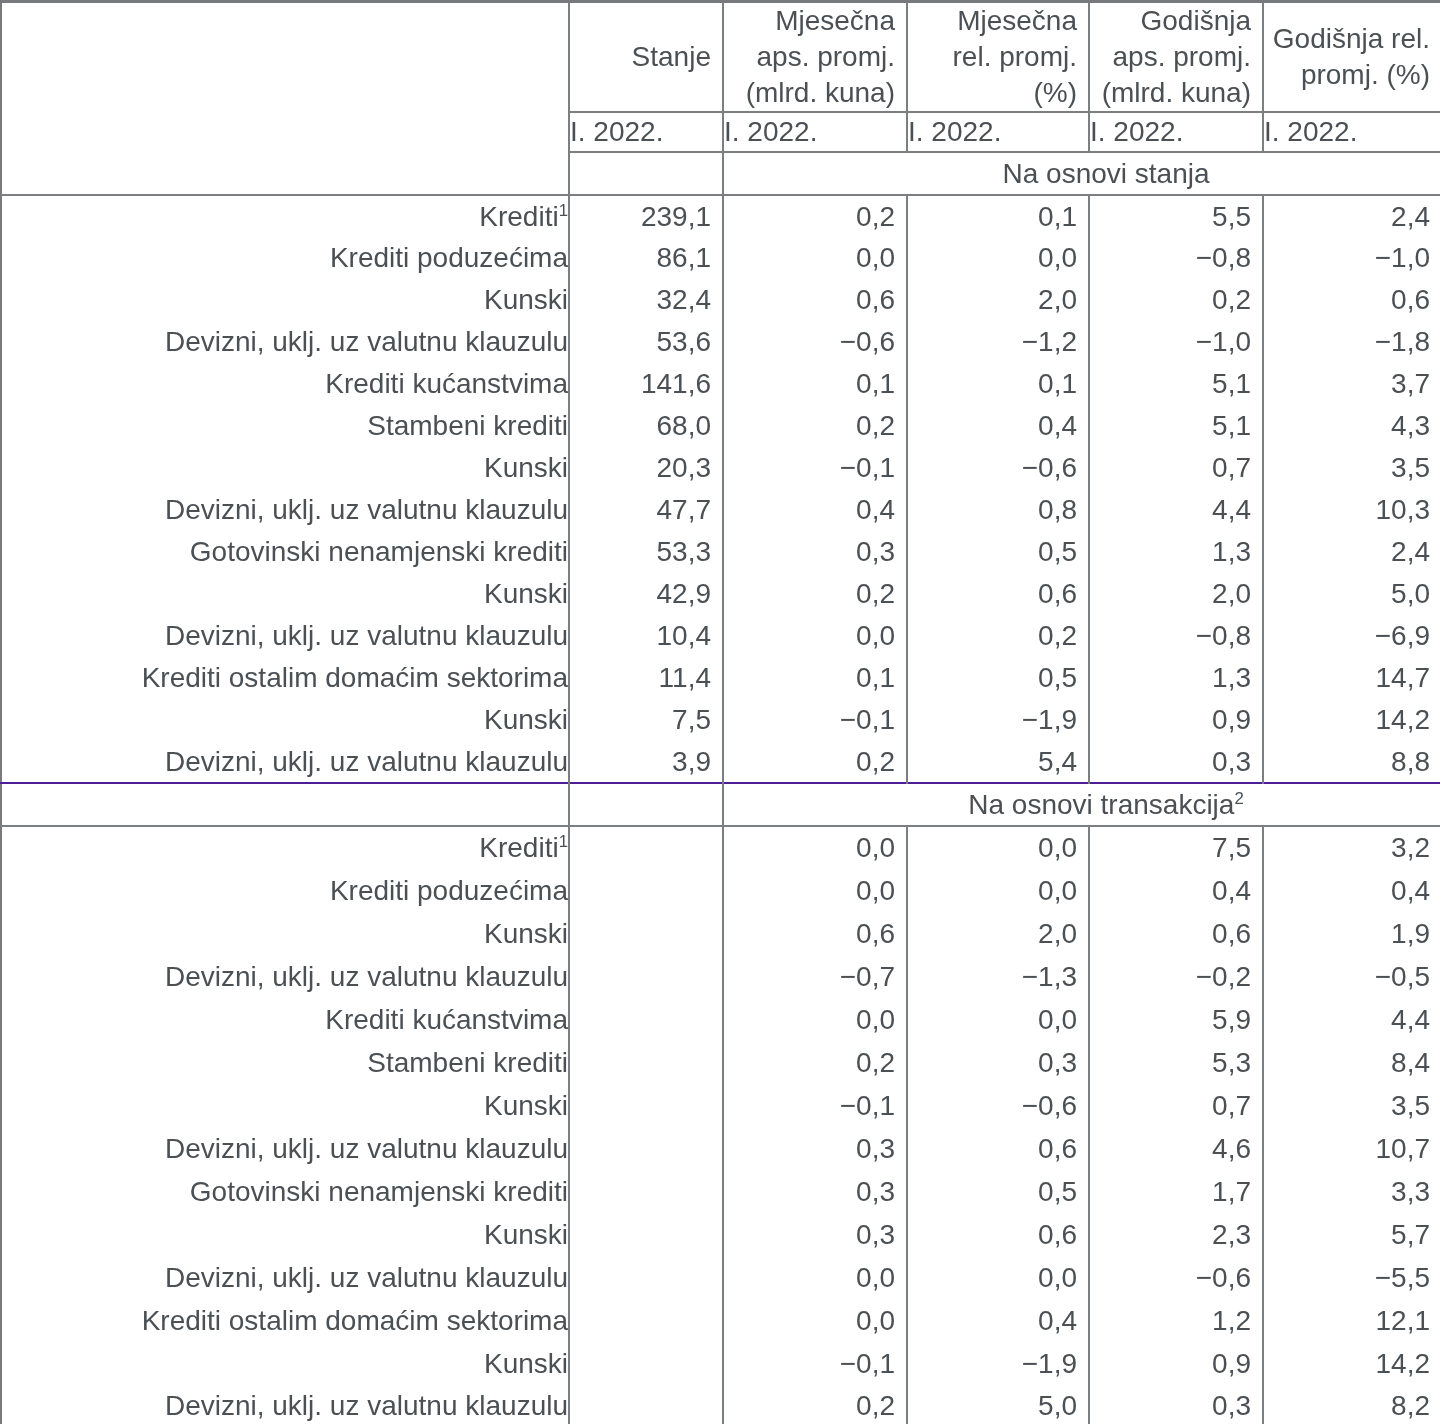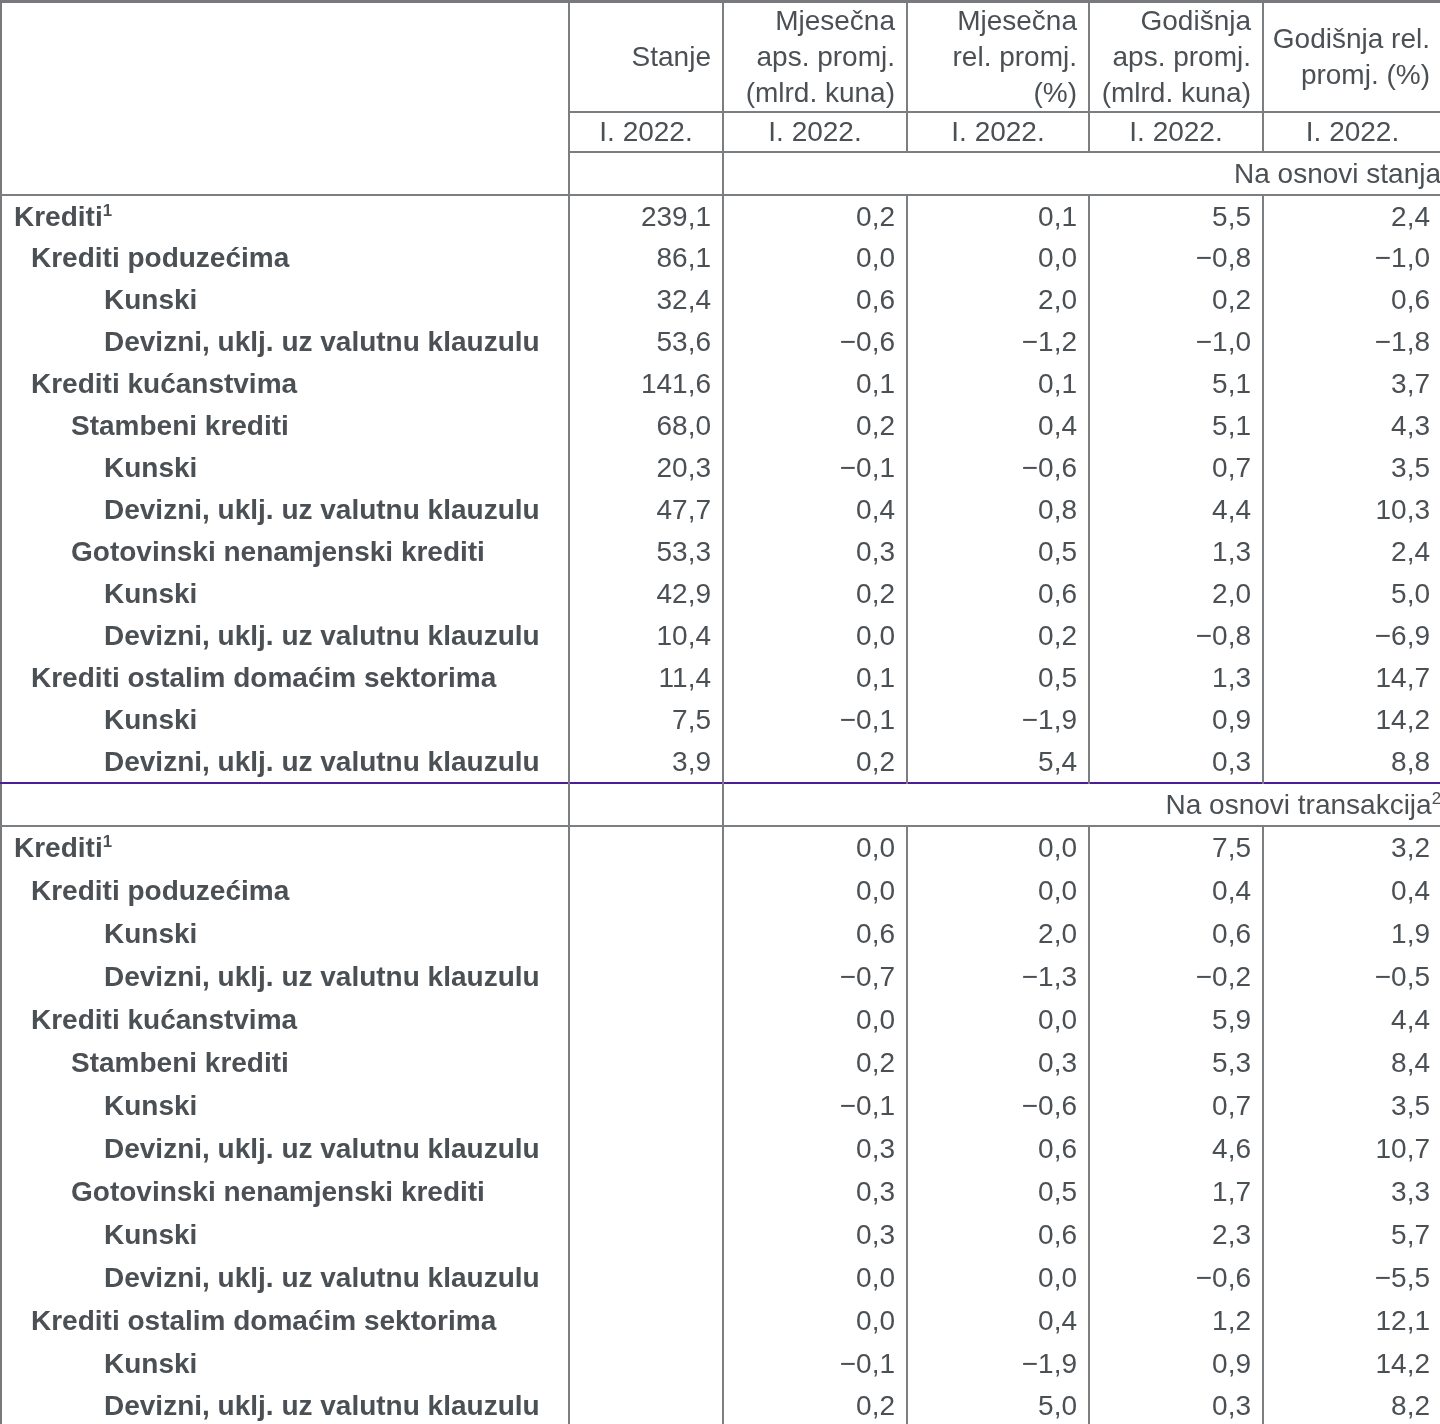--- a/index.html
+++ b/index.html
@@ -33,36 +33,36 @@
   tr.head1 { height: 109px; }
   th.colhead {
     text-align: right;
     padding-right: 11px;
     white-space: pre-line;
     line-height: 36px;
     vertical-align: middle;
   }
   tr.period-row { height: 40px; }
   td.pcell {
-    text-align: center;
+    text-align: left;
     padding-right: 0;
   }
 
   tr.secrow { height: 43px; }
   tr.secrow td { border-bottom: 2px solid #7c7f82; }
   tr.secrow.sec-top td { border-top: 2px solid #4c1d95; }
-  td.sectitle { text-align: right; padding-left: 47px; }
+  td.sectitle { text-align: center; padding-left: 47px; }
 
   tr.datarow { height: 42px; }
   tr.datarow.s1 { height: 43px; }
   td.num {
     text-align: right;
     padding-right: 11px;
   }
-  td.lbl { text-align: left; white-space: nowrap; font-weight: bold; }
+  td.lbl { text-align: right; white-space: nowrap; }
   td.lbl.ind0 { padding-left: 12px; }
   td.lbl.ind1 { padding-left: 29px; }
   td.lbl.ind2 { padding-left: 69px; }
   td.lbl.ind3 { padding-left: 102px; }
 
   sup {
     font-size: 60%;
     line-height: 0;
     vertical-align: super;
   }

